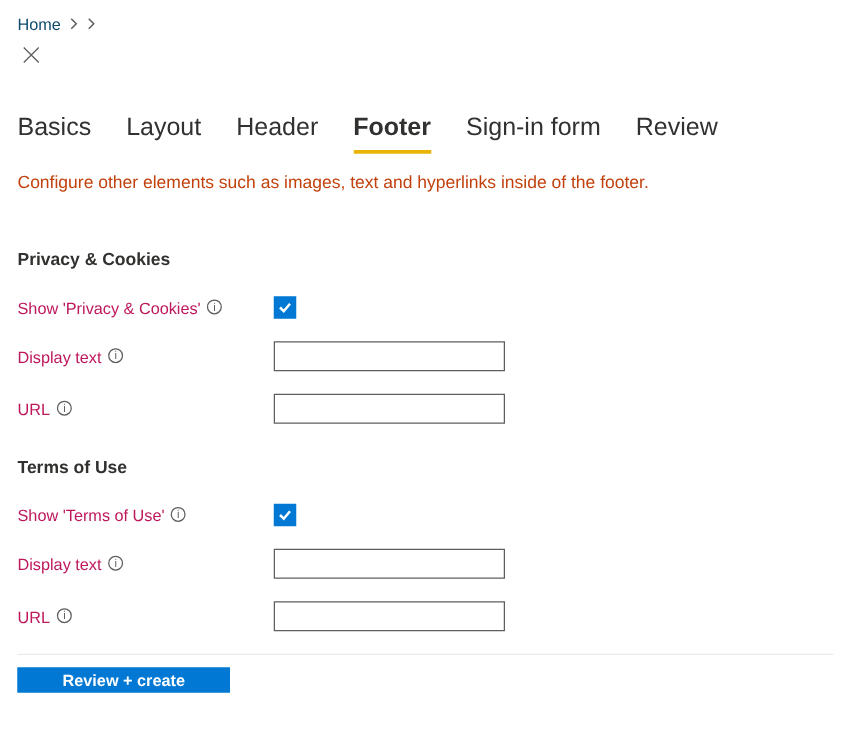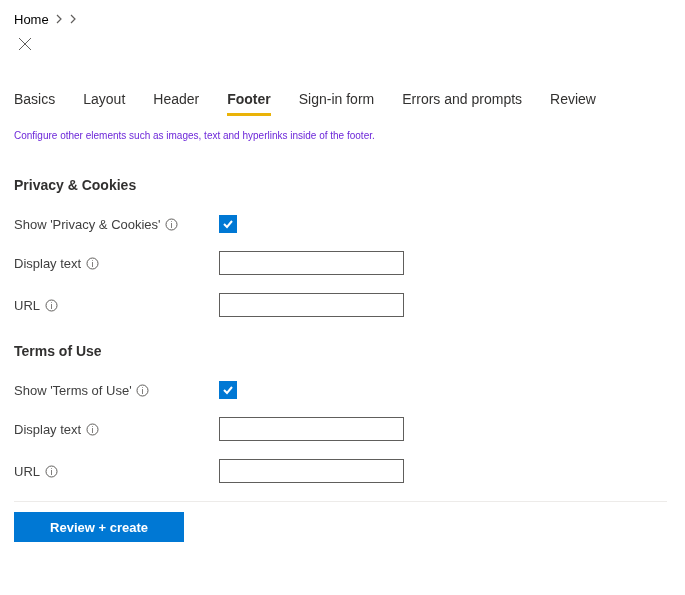--- a/index.html
+++ b/index.html
@@ -13,21 +13,21 @@
       padding: 12px 18px 12px 14px;
       position: relative;
     }
     .breadcrumb {
       display: flex;
       align-items: center;
       gap: 6px;
       font-size: 13px;
       margin-bottom: 6px;
     }
-    .breadcrumb a { color: #000000; text-decoration: none; cursor: pointer; text-align: center; }
+    .breadcrumb a { color: #0c4a6e; text-decoration: none; cursor: pointer; text-align: center; }
     .breadcrumb .chev { color: #605e5c; }
     .header-row {
       display: flex;
       align-items: center;
       justify-content: space-between;
       margin-bottom: 36px;
     }
     .page-title {
       font-size: 24px;
       font-weight: 600;
@@ -45,52 +45,52 @@
     }
     .close-btn { cursor: pointer; color: #605e5c; padding: 4px; }
     .close-btn svg { display: block; }
     .tabs {
       display: flex;
       gap: 28px;
       border-bottom: none;
       margin-bottom: 14px;
     }
     .tab {
+      font-size: 20px;
+      color: #323130;
+      padding-bottom: 6px;
+      cursor: pointer;
+      border-bottom: 3px solid transparent;
+    }
+    .tab.active {
+      font-weight: 600;
+      border-bottom: 3px solid #eab308;
+    }
+    .description {
       font-size: 14px;
-      color: #323130;
-      padding-bottom: 6px;
-      cursor: pointer;
-      border-bottom: 3px solid transparent;
-    }
-    .tab.active {
-      font-weight: 600;
-      border-bottom: 3px solid #eab308;
-    }
-    .description {
-      font-size: 10px;
-      color: #6d28d9;
-      margin-bottom: 36px;
+      color: #c2410c;
+      margin-bottom: 46px;
     }
     .section-title {
       font-weight: 600;
       font-size: 14px;
       margin-bottom: 22px;
     }
     .field-row {
       display: flex;
       align-items: center;
       margin-bottom: 18px;
     }
     .field-label-col {
       width: 205px;
       display: flex;
-      align-items: center;
+      align-items: flex-start;
       gap: 4px;
       font-size: 13px;
-      color: #404040;
+      color: #be185d;
     }
     .info-icon {
       display: inline-flex;
       align-items: center;
       justify-content: center;
       width: 14px; height: 14px;
       cursor: pointer;
     }
     .info-icon svg circle { stroke: #605e5c; fill: none; }
     .info-icon svg text { fill: #605e5c; font-size: 9px; }
@@ -117,21 +117,21 @@
       border-top: 1px solid #edebe9;
       margin-top: 2px;
       margin-bottom: 10px;
     }
     .footer-buttons {
       display: flex;
       align-items: center;
       gap: 12px;
     }
     .btn {
-      height: 30px;
+      height: 20px;
       padding: 0 20px;
       font-size: 13px;
       font-family: inherit;
       cursor: pointer;
       display: inline-flex;
       align-items: center;
       justify-content: center;
       gap: 6px;
       border: 1px solid #8a8886;
       background: #fff;
@@ -171,21 +171,20 @@
       </svg>
   </span>
 </div>
 
 <div class="tabs">
   <div class="tab">Basics</div>
   <div class="tab">Layout</div>
   <div class="tab">Header</div>
   <div class="tab active">Footer</div>
   <div class="tab">Sign-in form</div>
-  <div class="tab">Errors and prompts</div>
   <div class="tab">Review</div>
 </div>
 
 <div class="description">Configure other elements such as images, text and hyperlinks inside of the footer.</div>
 
 <div class="section-title">Privacy &amp; Cookies</div>
 
 <div class="field-row">
   <div class="field-label-col">
     <span>Show 'Privacy &amp; Cookies'</span>

